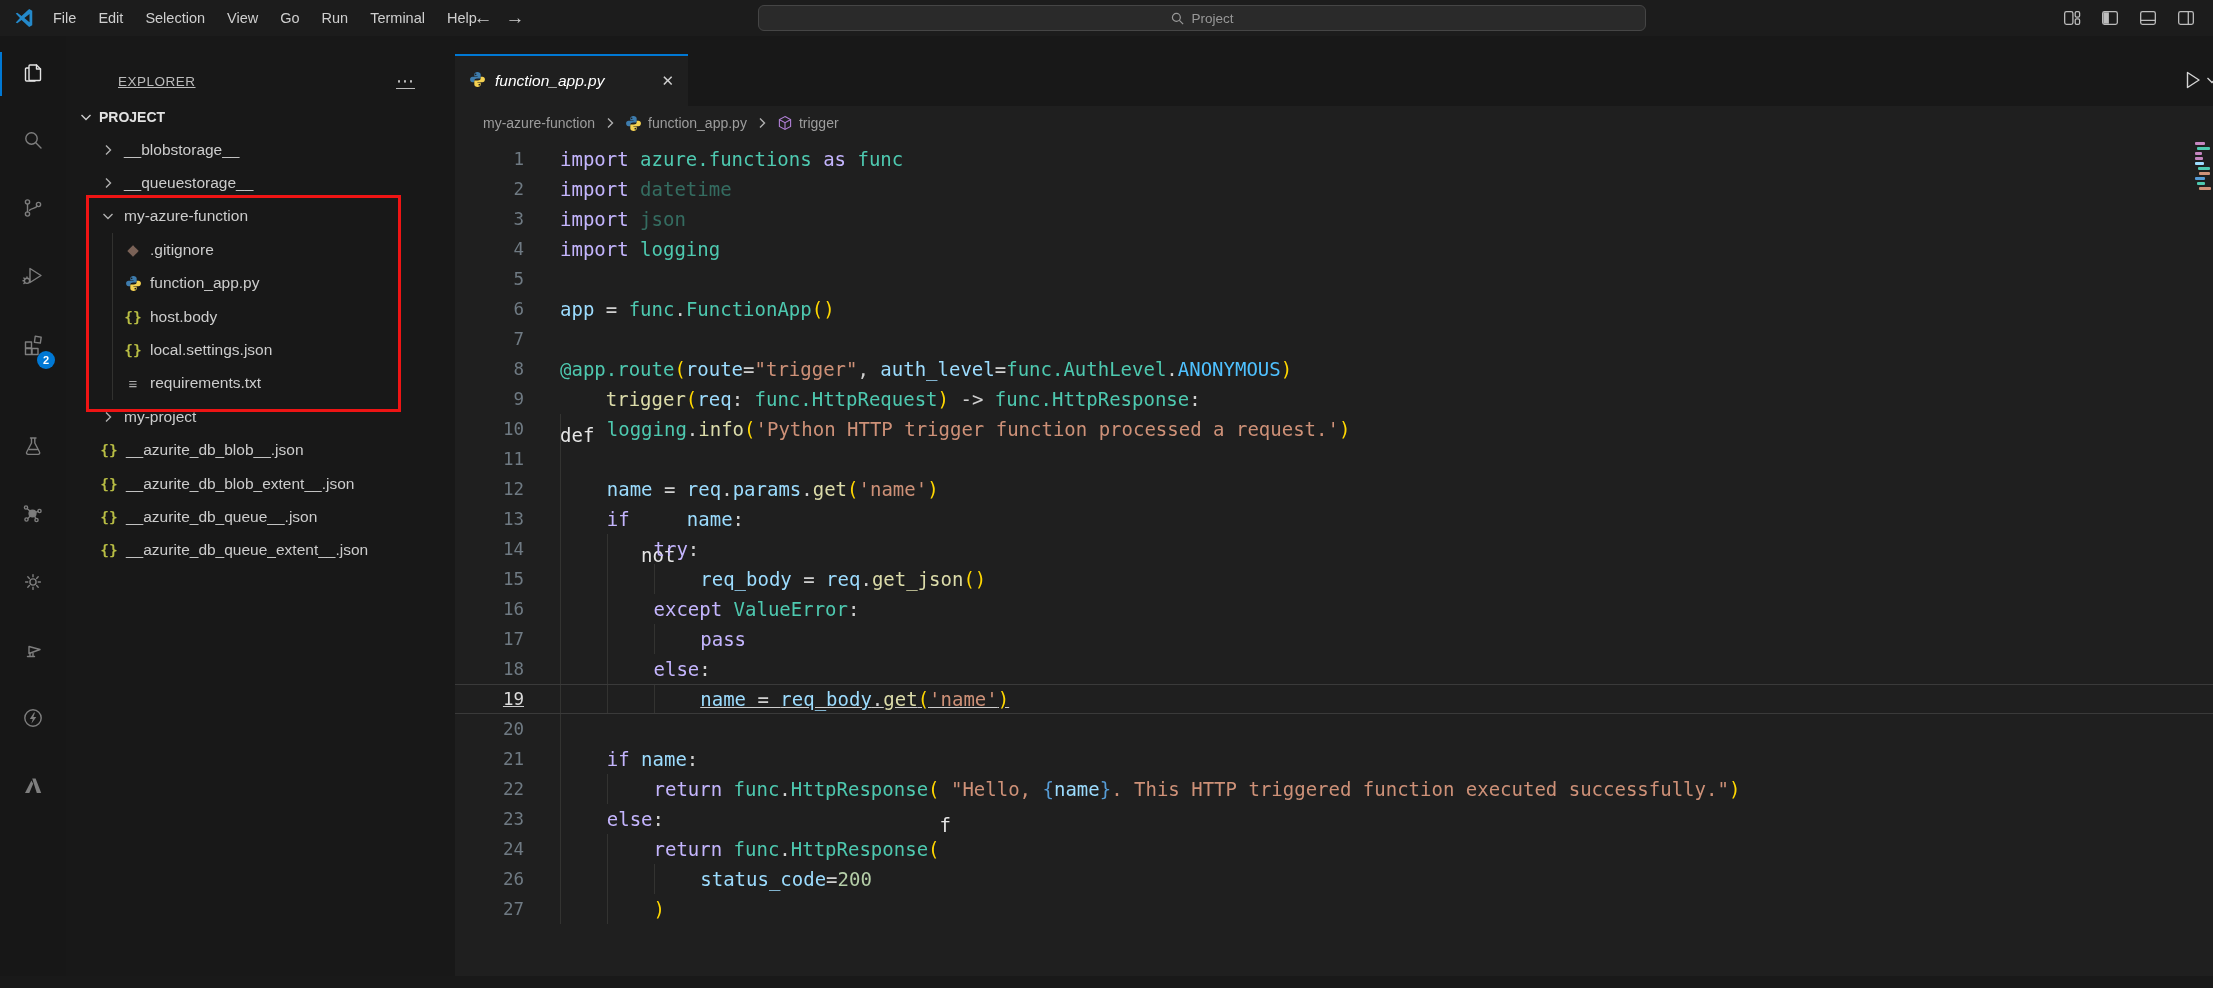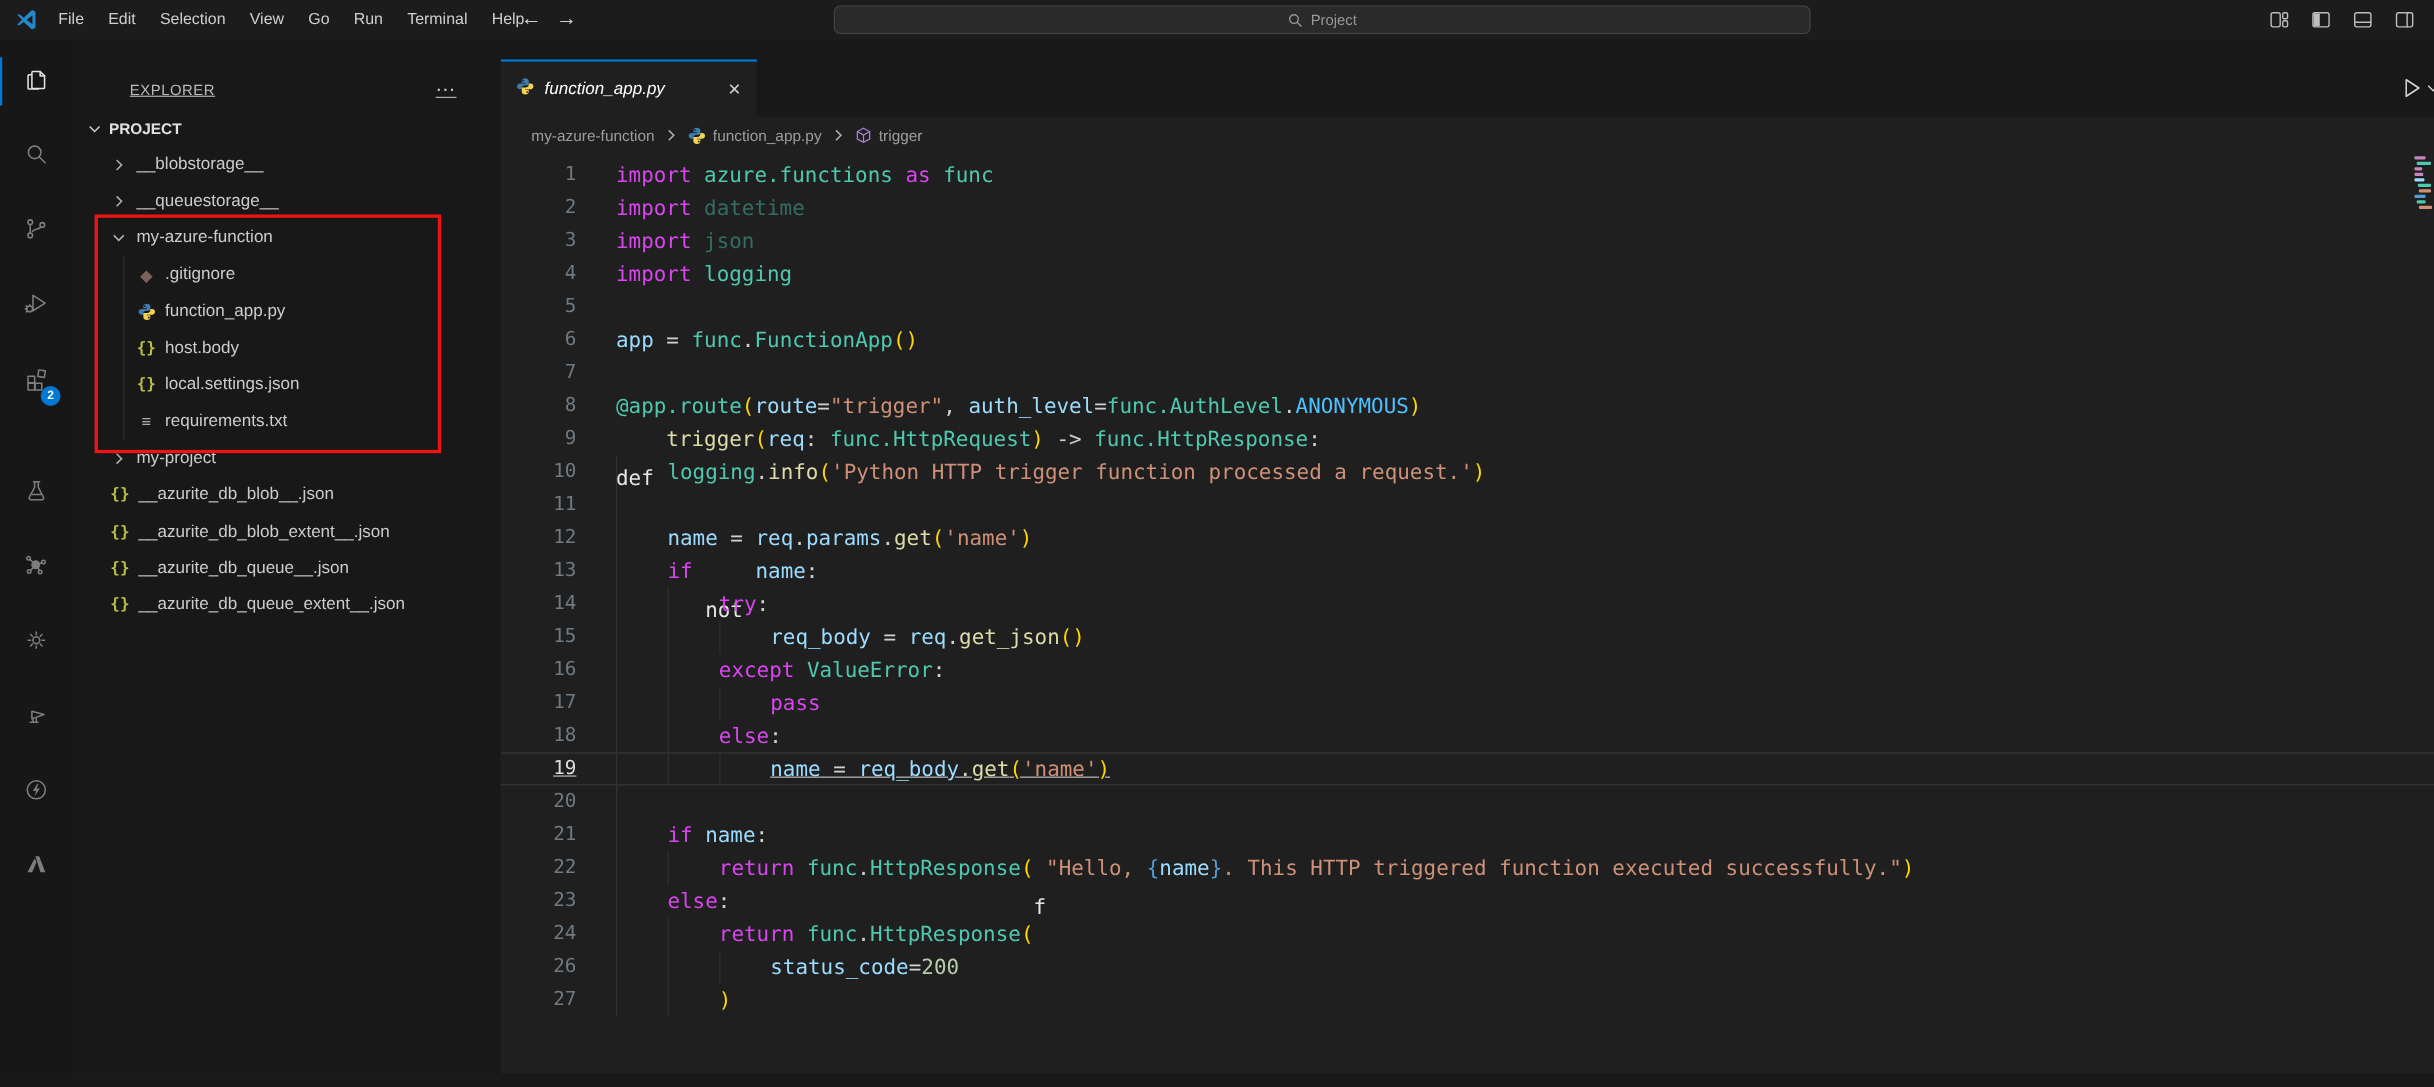--- a/index.html
+++ b/index.html
@@ -60,21 +60,21 @@
 
   .code{position:absolute;top:104px;left:0;right:0;bottom:0;overflow:hidden;padding-top:4px;
         font-family:"DejaVu Sans Mono",monospace;font-size:19px;}
   .line{height:30px;line-height:30px;display:flex;box-sizing:border-box;}
   .line .ln{flex:none;width:105px;box-sizing:border-box;padding-right:36px;text-align:right;color:#6f7a83;font-size:17.5px;}
   .line .g{flex:none;width:4ch;border-left:1px solid #333331;height:100%;}
   .tok{white-space:pre;}
   .line.cur{border-top:1px solid #3a3a3a;border-bottom:1px solid #3a3a3a;line-height:28px;text-decoration:underline;}
   .line.cur .ln{color:#dcdcdc;}
 
-  .tk-kw{color:#d946ef;}   .tk-kwb{color:#e5e5e5;margin-top:36px;}  .tk-cls{color:#4EC9B0;}
+  .tk-kw{color:#c4b5fd;}   .tk-kwb{color:#e5e5e5;margin-top:36px;}  .tk-cls{color:#4EC9B0;}
   .tk-fn{color:#DCDCAA;}   .tk-var{color:#9CDCFE;}  .tk-str{color:#CE9178;}
   .tk-num{color:#B5CEA8;text-align:right;}  .tk-const{color:#4FC1FF;}.tk-pln{color:#d0d0d0;}
   .tk-br{color:#FFD700;}   .tk-brc{color:#569CD6;}  .tk-dim{color:#4EC9B0;opacity:.45;}
 
   .minimap{position:absolute;top:104px;right:0;width:20px;bottom:0;}
   .mm{height:3px;margin:2px 0 2px 2px;border-radius:1px;}
 
   .bottomstrip{position:absolute;left:0;right:0;bottom:0;height:12px;background:#191919;z-index:7;}
 </style>
 </head>

